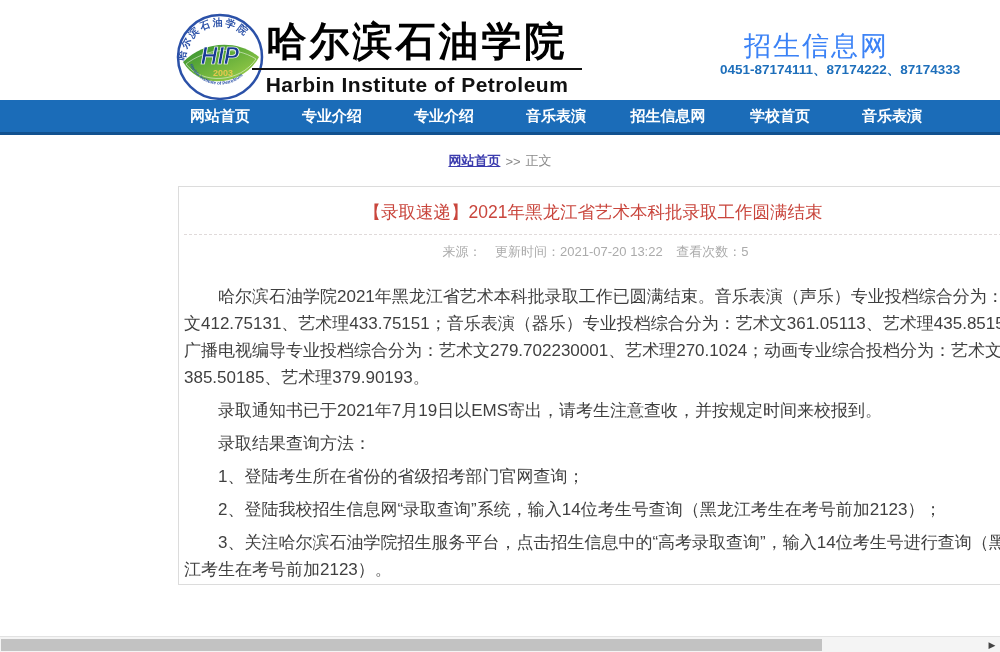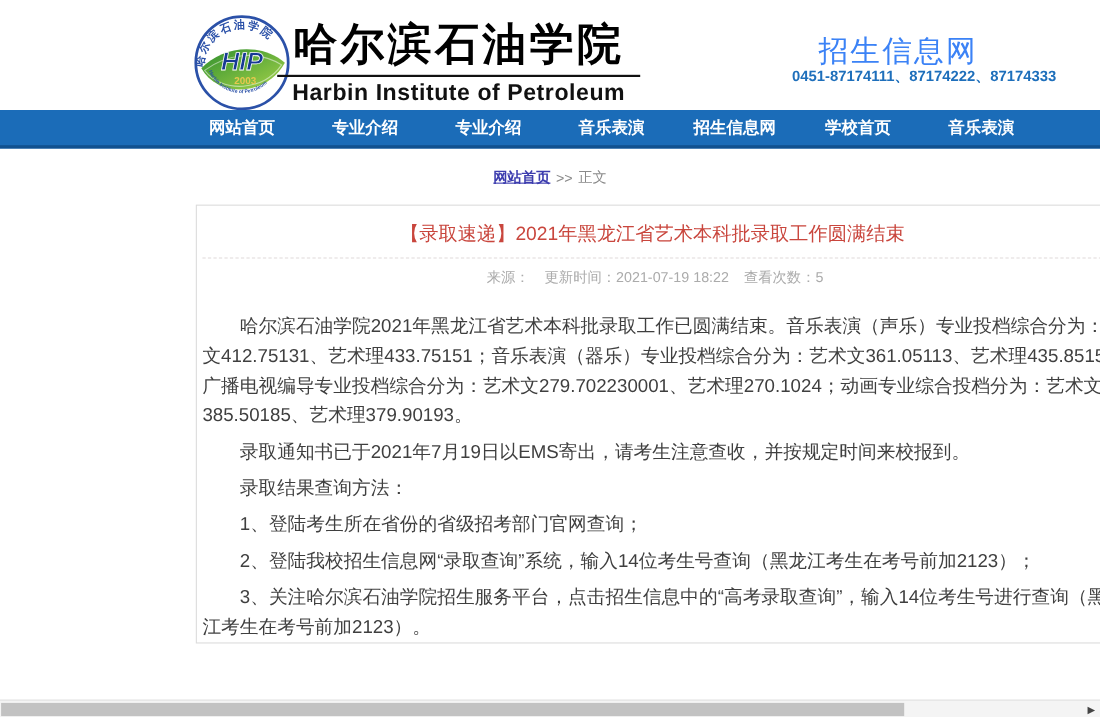--- a/index.html
+++ b/index.html
@@ -157,21 +157,21 @@
   <span class="crumb-link">网站首页</span>
   <span>&gt;&gt;</span>
   <span>正文</span>
 </div>
 
 <div class="abs article-box">
   <div class="article-title">【录取速递】2021年黑龙江省艺术本科批录取工作圆满结束</div>
   <div class="article-dash"></div>
   <div class="article-meta">
     <span>来源：</span>
-    <span>更新时间：2021-07-19 18:22</span>
+    <span>更新时间：2021-07-20 13:22</span>
     <span>查看次数：5</span>
   </div>
   <div class="article-body">
       <div class="body-line indent">哈尔滨石油学院2021年黑龙江省艺术本科批录取工作已圆满结束。音乐表演（声乐）专业投档综合分为：艺术</div>
       <div class="body-line">文412.75131、艺术理433.75151；音乐表演（器乐）专业投档综合分为：艺术文361.05113、艺术理435.85153；</div>
       <div class="body-line">广播电视编导专业投档综合分为：艺术文279.702230001、艺术理270.1024；动画专业综合投档分为：艺术文</div>
       <div class="body-line">385.50185、艺术理379.90193。</div>
       <div class="body-line indent para">录取通知书已于2021年7月19日以EMS寄出，请考生注意查收，并按规定时间来校报到。</div>
       <div class="body-line indent para">录取结果查询方法：</div>
       <div class="body-line indent para">1、登陆考生所在省份的省级招考部门官网查询；</div>

